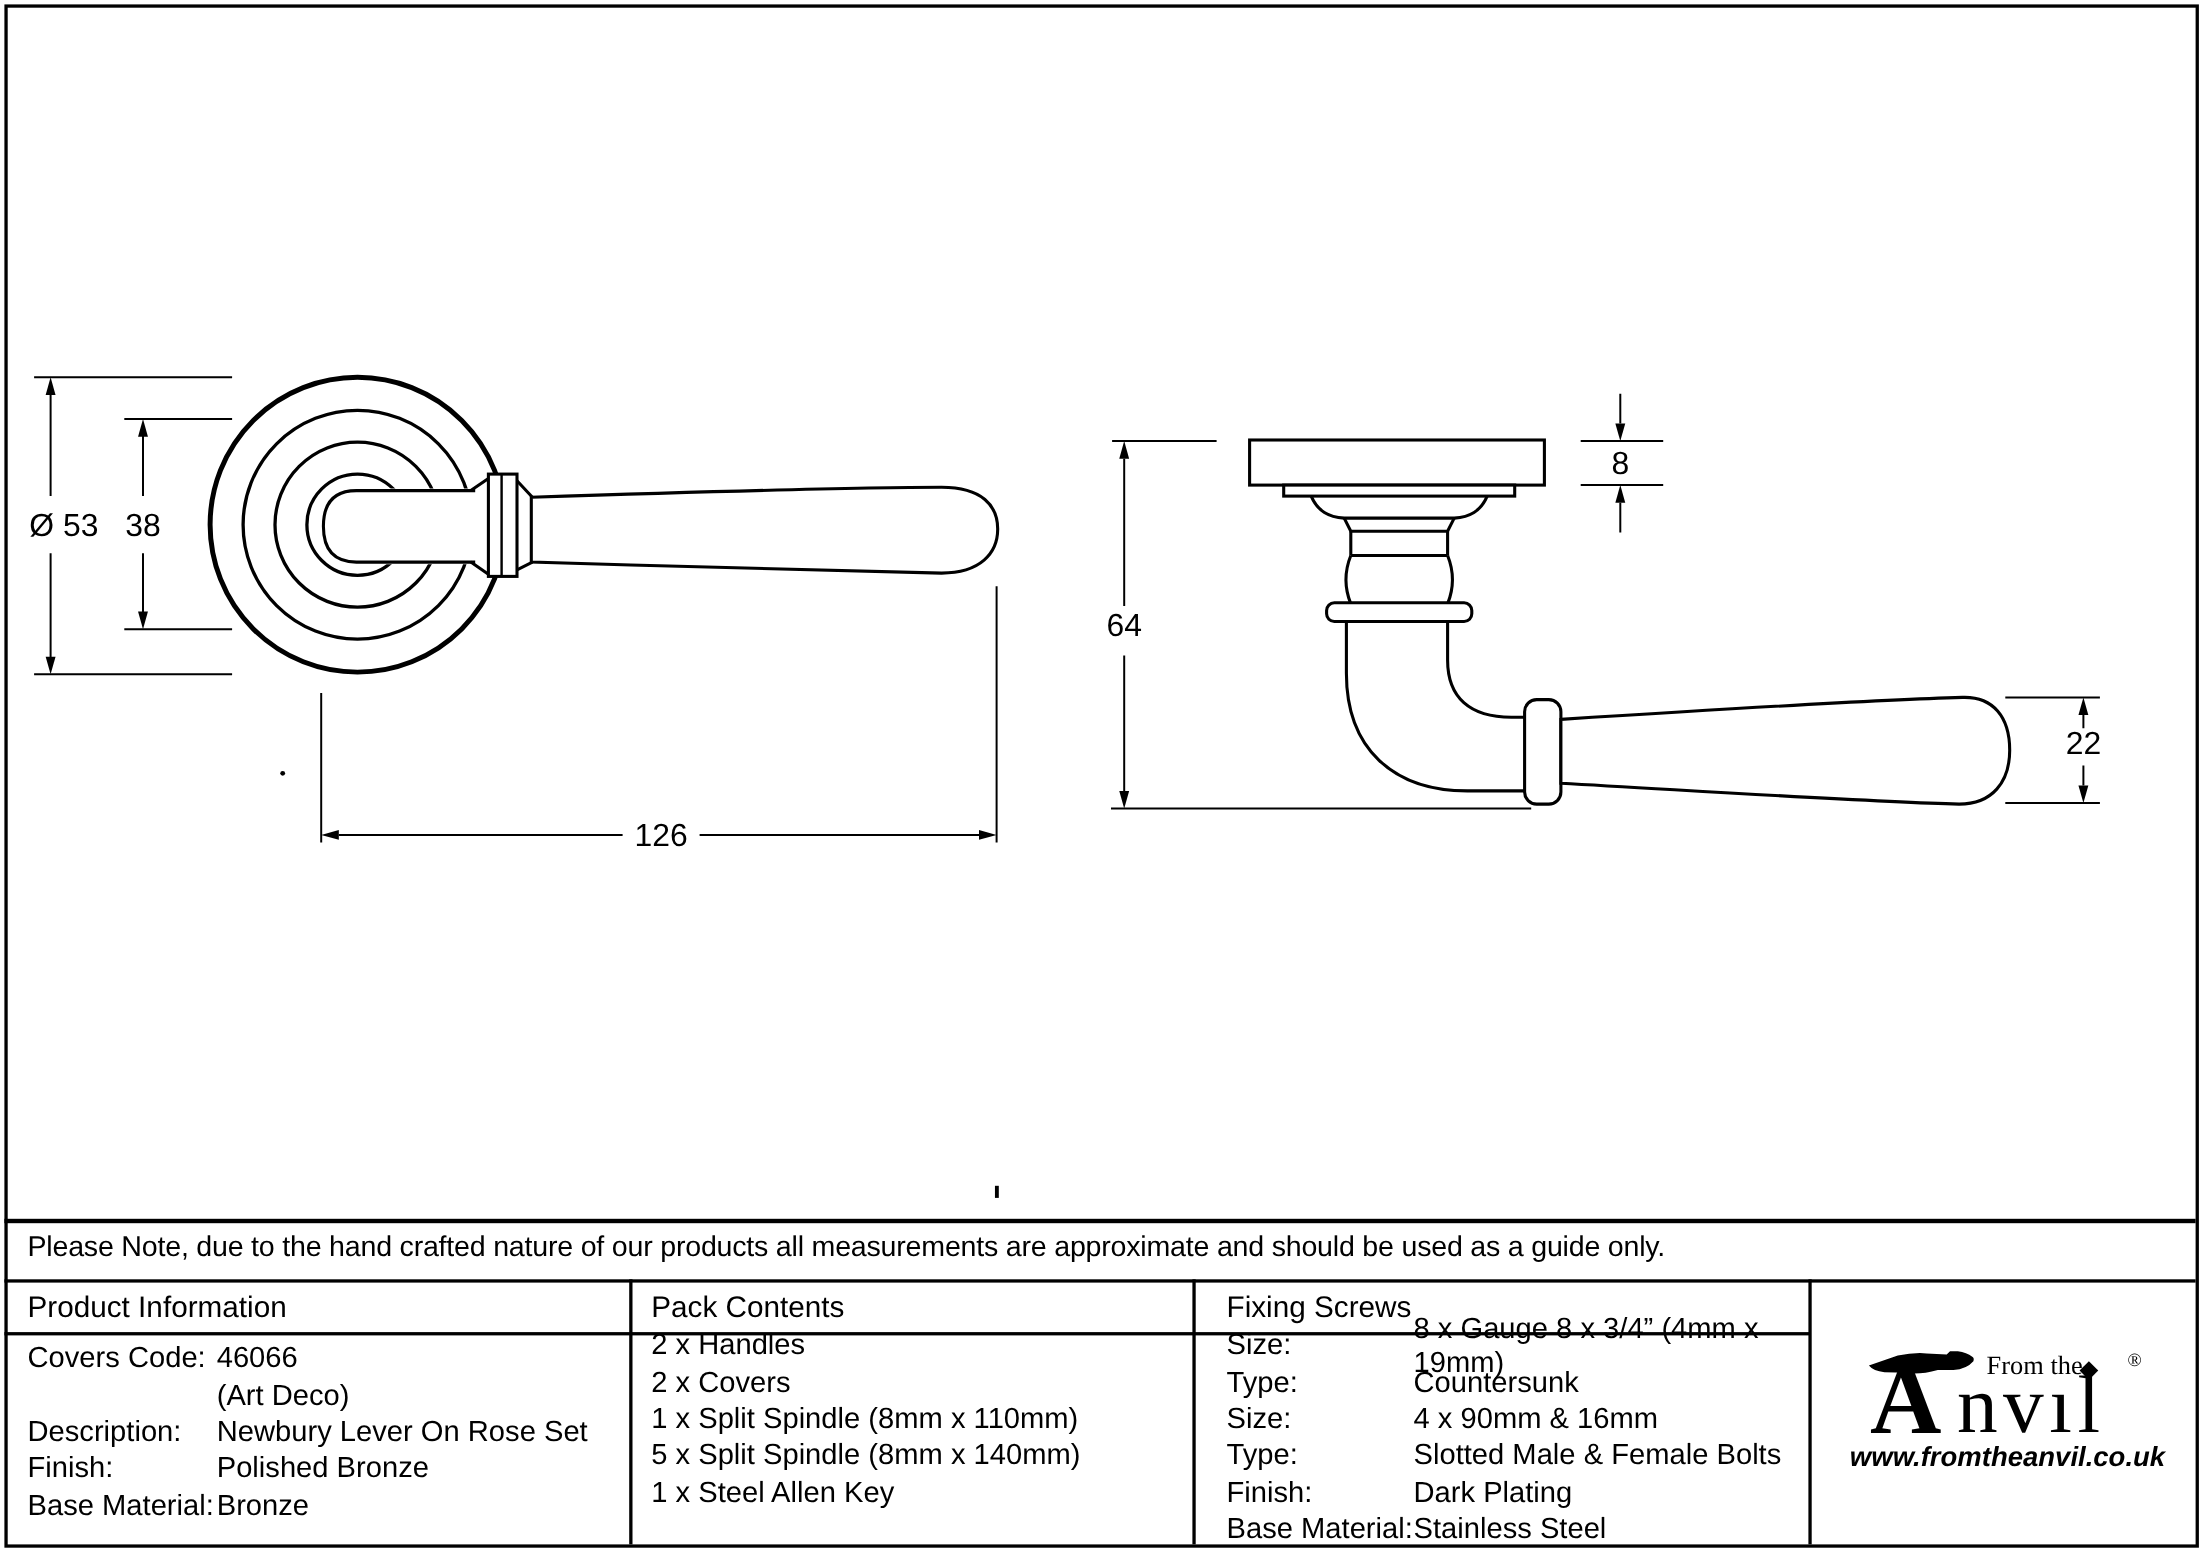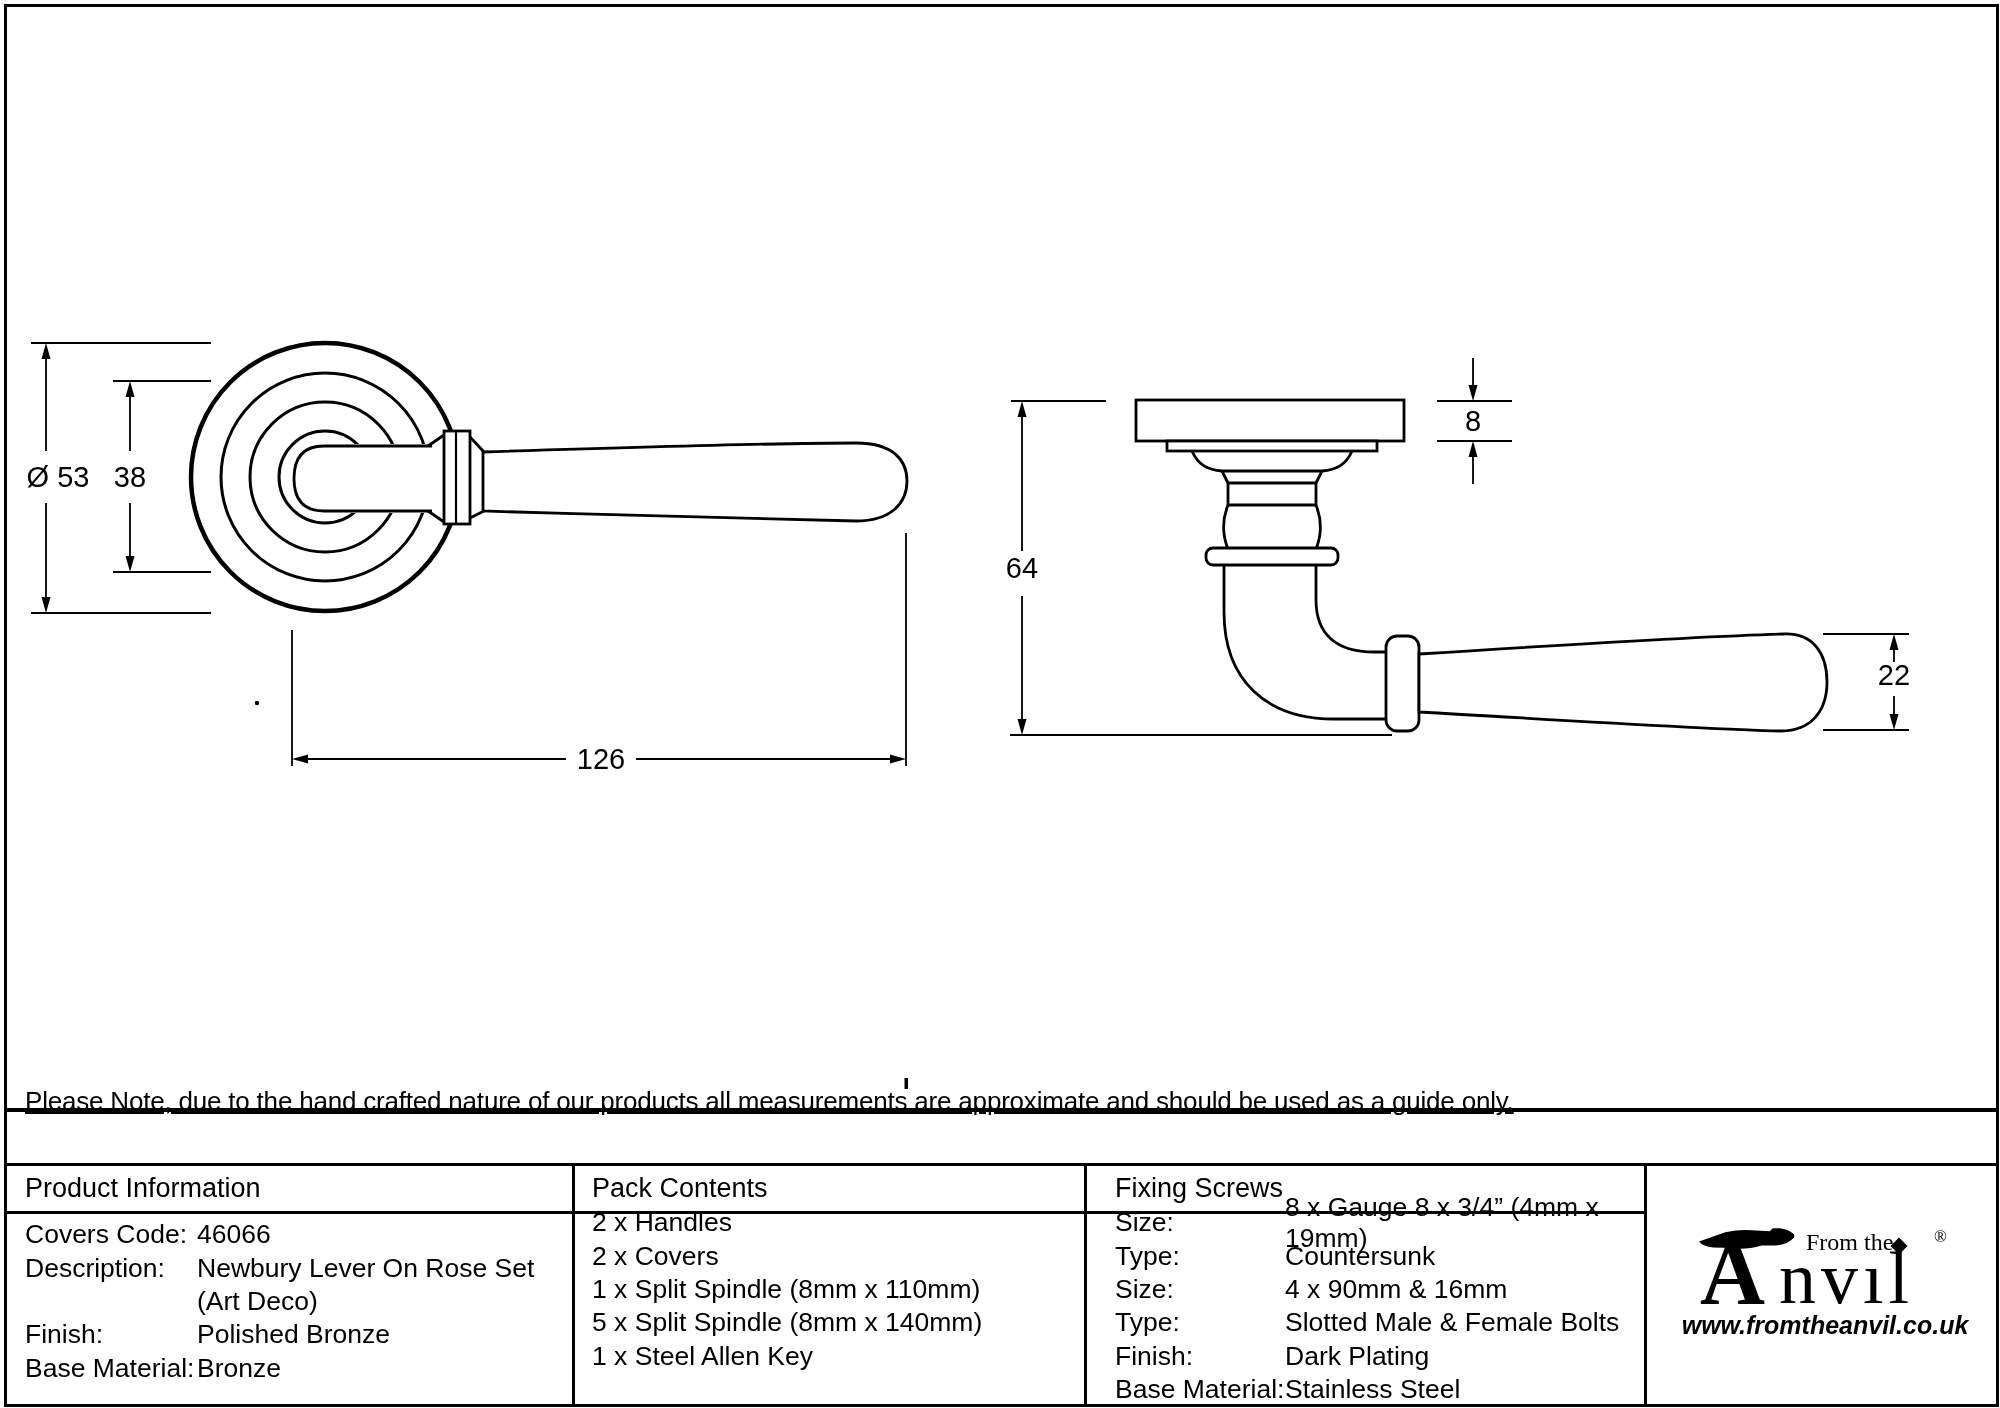--- a/index.html
+++ b/index.html
@@ -1,21 +1,21 @@
 <!DOCTYPE html>
 <html><head>
 <meta charset="utf-8">
 <style>
   html,body{margin:0;padding:0;background:#ffffff;}
   body{width:2000px;height:1408px;position:relative;font-family:"Liberation Sans",sans-serif;color:#000;overflow:hidden;}
   .abs{position:absolute;}
   .frame{left:4px;top:4px;width:1989px;height:1397px;border:3px solid #000;}
   .hline{background:#000;left:4px;width:1992px;}
   .vline{background:#000;top:1163px;height:241px;width:3px;}
-  .note{left:25px;top:1076px;height:39px;line-height:51px;font-size:26px;letter-spacing:-0.2px;text-decoration:underline;}
+  .note{left:25px;top:1108px;height:39px;line-height:51px;font-size:26px;letter-spacing:-0.2px;}
   .hdr{top:1165px;height:46px;line-height:46px;font-size:27px;}
   .cell{font-size:26.5px;}
   .row{display:flex;height:33.4px;align-items:center;}
   .row .lab{flex:0 0 172px;}
   .fs .lab{flex:0 0 170px;}
   .drawing-svg{left:0;top:0;}
   svg text{font-family:"Liberation Sans",sans-serif;fill:#000;}
   
   .logo-a{left:1700px;top:1238px;font-family:"Liberation Serif",serif;font-size:90px;line-height:72px;font-weight:bold;}
   .logo-tail{left:1779px;top:1246px;font-family:"Liberation Serif",serif;font-size:74px;line-height:64px;letter-spacing:5px;}
@@ -120,26 +120,26 @@
 <div class="abs hdr" style="left:25px;">Product Information</div>
 <div class="abs hdr" style="left:592px;">Pack Contents</div>
 <div class="abs hdr" style="left:1115px;">Fixing Screws</div>
 
 <div class="abs cell" style="left:25px;top:1218px;width:540px;">
   <div class="row">
     <span class="lab">Covers Code:</span>
     <span>46066</span>
   </div>
   <div class="row">
+    <span class="lab"></span>
+    <span>(Art Deco)</span>
+  </div>
+  <div class="row">
     <span class="lab">Description:</span>
     <span>Newbury Lever On Rose Set</span>
-  </div>
-  <div class="row">
-    <span class="lab"></span>
-    <span>(Art Deco)</span>
   </div>
   <div class="row">
     <span class="lab">Finish:</span>
     <span>Polished Bronze</span>
   </div>
   <div class="row">
     <span class="lab">Base Material:</span>
     <span>Bronze</span>
   </div>
 </div>

